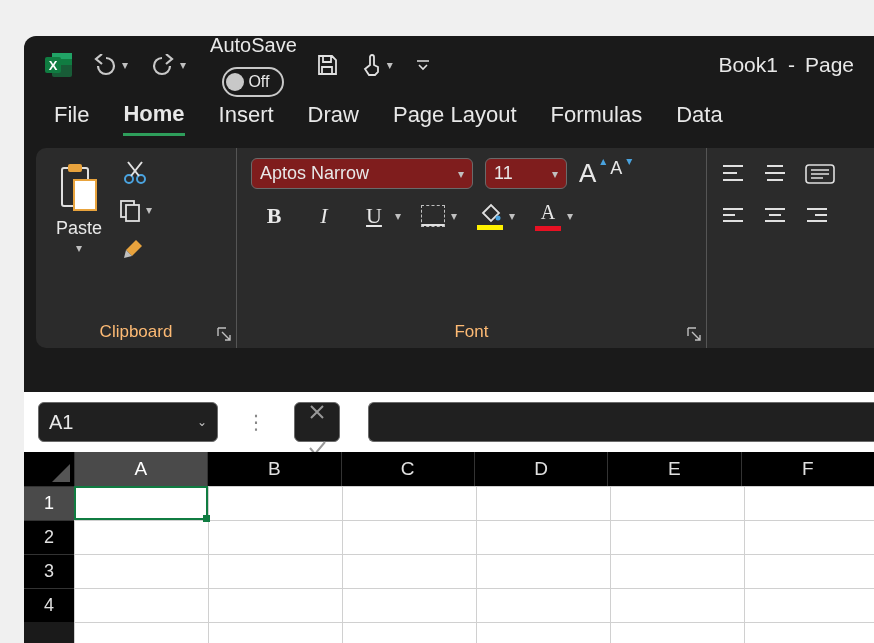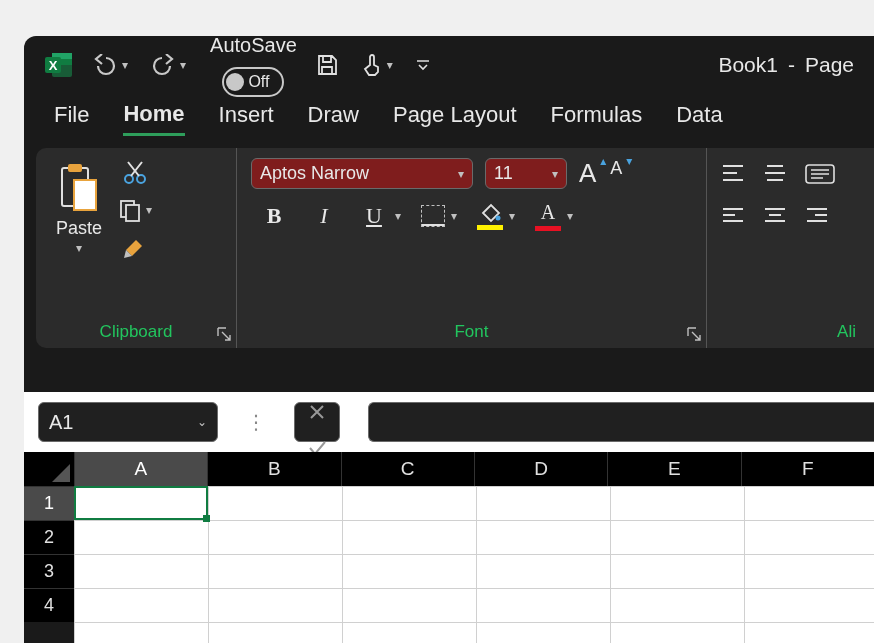--- a/index.html
+++ b/index.html
@@ -79,21 +79,21 @@
     display: flex;
     flex-direction: column;
     padding: 10px 14px 6px 14px;
     position: relative;
   }
   .group + .group { border-left: 1px solid #555; }
   .group-body { flex: 1; display: flex; gap: 10px; }
   .group-label {
     text-align: center;
     font-size: 17px;
-    color: #22c55e;
+    color: #fdba74;
     padding-top: 6px;
     position: relative;
   }
   .group-launcher {
     position: absolute;
     right: 2px; bottom: 4px;
     width: 18px; height: 18px;
     cursor: pointer;
   }
 
@@ -424,21 +424,20 @@
                 <path d="M2 3h20M2 9h12M2 15h20" stroke="#e0e0e0" stroke-width="2"></path>
               </svg></span>
           <span class="align-ico"><svg width="24" height="20" viewBox="0 0 24 20">
                 <path d="M2 3h20M6 9h12M2 15h20" stroke="#e0e0e0" stroke-width="2"></path>
               </svg></span>
           <span class="align-ico"><svg width="24" height="20" viewBox="0 0 24 20">
                 <path d="M2 3h20M10 9h12M2 15h20" stroke="#e0e0e0" stroke-width="2"></path>
               </svg></span>
         </div>
       </div>
-      <div class="group-label" style="text-align:right; padding-right:4px;">Ali</div>
     </div>
   </div>
 
   <div class="fbar">
     <div class="name-box">
       <span>A1</span>
       <span class="chev-down-sm">⌄</span>
     </div>
     <span class="fbar-sep">⋮</span>
     <div class="fbar-btns">

